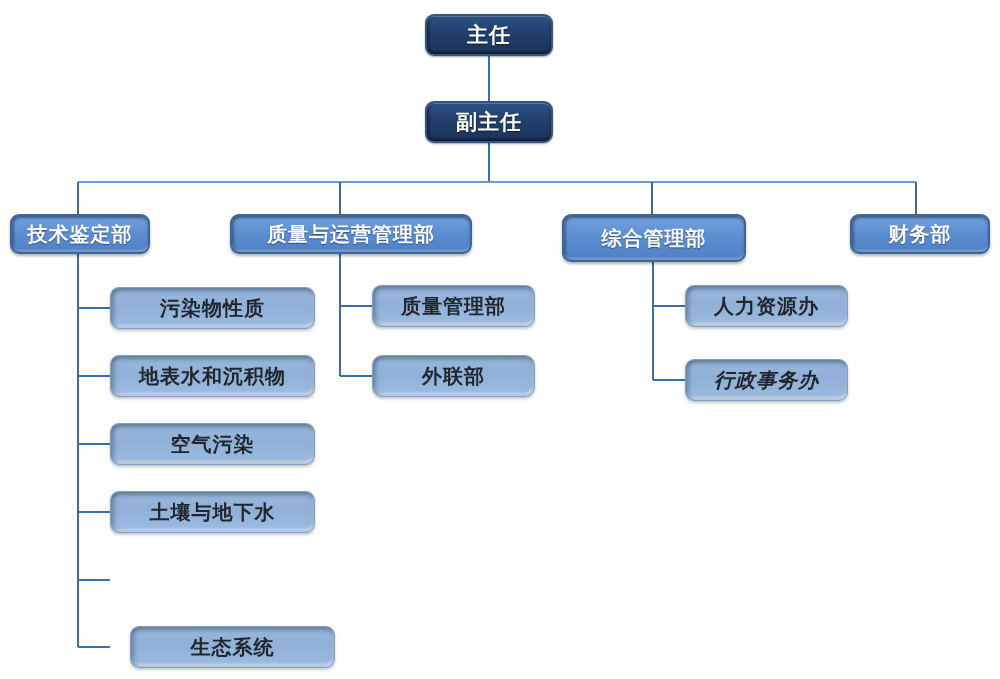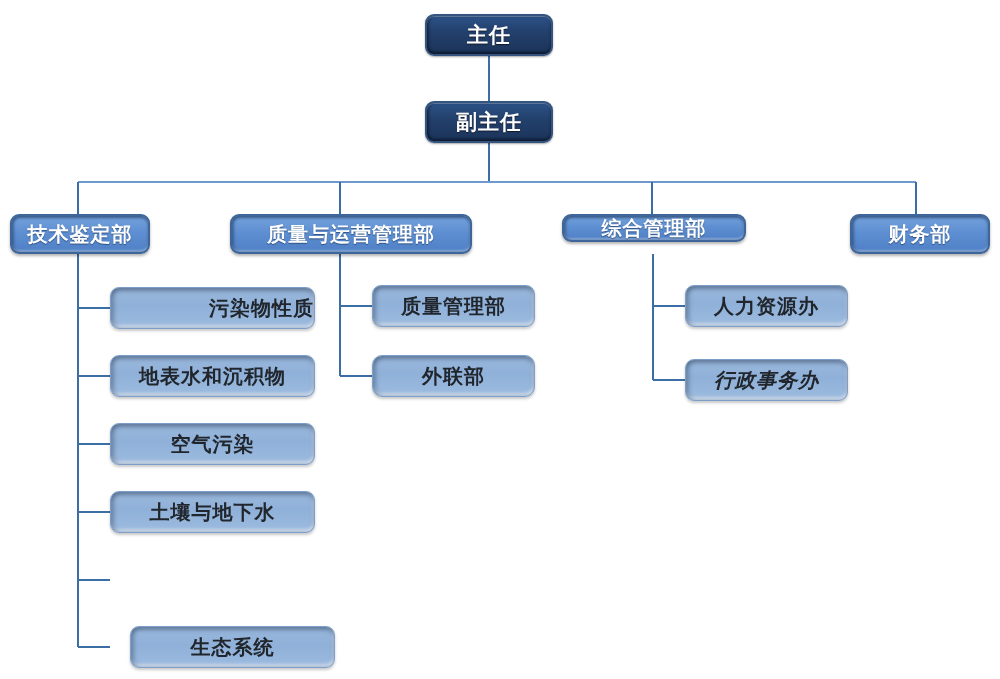--- a/index.html
+++ b/index.html
@@ -134,29 +134,29 @@
   </div>
 
   <div class="node lvl2" style="left:10px; top:214px; width:140px; height:40px;">
     <span>技术鉴定部</span>
   </div>
 
   <div class="node lvl2" style="left:230px; top:214px; width:242px; height:40px;">
     <span>质量与运营管理部</span>
   </div>
 
-  <div class="node lvl2" style="left:562px; top:214px; width:184px; height:28px;">
+  <div class="node lvl2" style="left:562px; top:214px; width:184px; height:48px;">
     <span>综合管理部</span>
   </div>
 
   <div class="node lvl2" style="left:850px; top:214px; width:140px; height:40px;">
     <span>财务部</span>
   </div>
 
-  <div class="node lvl3" style="left:110px; top:287px; width:205px; height:42px;justify-content:flex-end;">
+  <div class="node lvl3" style="left:110px; top:287px; width:205px; height:42px;">
     <span>污染物性质</span>
   </div>
 
   <div class="node lvl3" style="left:110px; top:355px; width:205px; height:42px;">
     <span>地表水和沉积物</span>
   </div>
 
   <div class="node lvl3" style="left:110px; top:423px; width:205px; height:42px;">
     <span>空气污染</span>
   </div>

